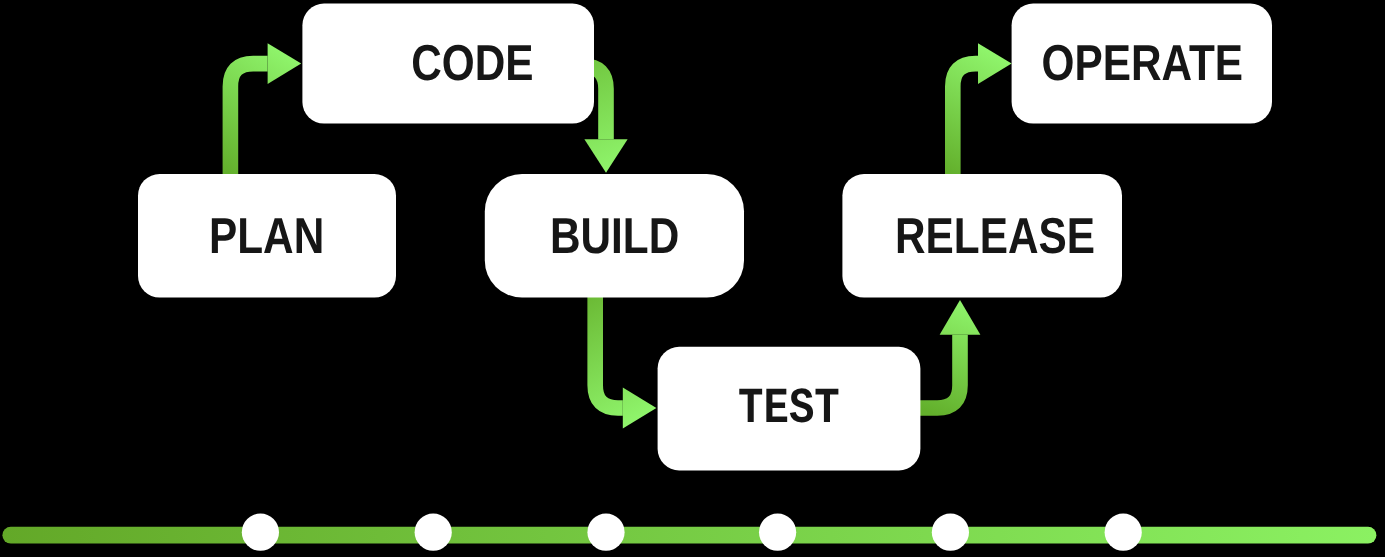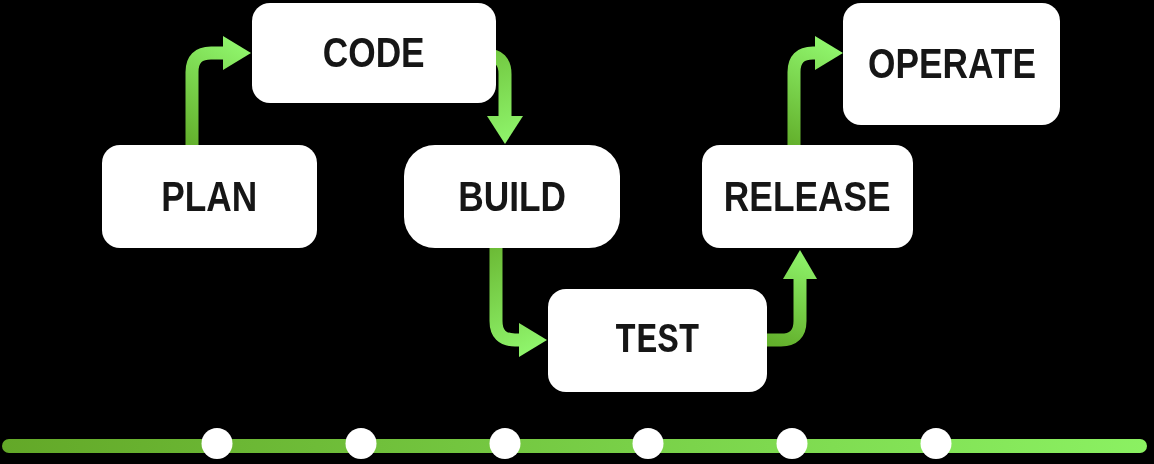--- a/index.html
+++ b/index.html
@@ -10,26 +10,26 @@
   .arrows-svg{position:absolute;left:0;top:0;width:1154px;height:464px;z-index:1;}
   .stage-box{
     position:absolute;z-index:2;background:#fff;border-radius:18px;
     display:flex;align-items:center;justify-content:center;
   }
   .stage-label{
     font-weight:700;font-size:42px;line-height:1;color:#161616;
     letter-spacing:0px;transform:scaleX(.84);transform-origin:center center;
     white-space:nowrap;
   }
-  .box-plan   {left:102px;top:145px;width:215px;height:103px;}
-  .box-code   {left:252px;top:3px;  width:244px;height:100px;}
+  .box-plan   {left:115px;top:145px;width:215px;height:103px;}
+  .box-code   {left:252px;top:3px;  width:203px;height:100px;padding-left:40px;}
   .box-build  {left:404px;top:145px;width:216px;height:103px;border-radius:31px;}
   .box-test   {left:548px;top:289px;width:219px;height:103px;font-family:Liberation Mono, monospace;}
-  .box-release{left:702px;top:145px;width:211px;height:103px;}
-  .box-operate{left:843px;top:3px;  width:217px;height:122px;text-align:right;}
+  .box-release{left:702px;top:145px;width:211px;height:103px;padding-left:22px;}
+  .box-operate{left:843px;top:3px;  width:217px;height:100px;text-align:right;}
 </style>
 </head>
 <body>
 
 <div class="stage-canvas">
 
   <svg class="arrows-svg" width="1154" height="464" viewBox="0 0 1154 464" xmlns="http://www.w3.org/2000/svg">
     <defs>
       <linearGradient id="g1" gradientUnits="userSpaceOnUse" x1="192" y1="146" x2="251" y2="53">
         <stop offset="0" stop-color="#63B02C"></stop>

